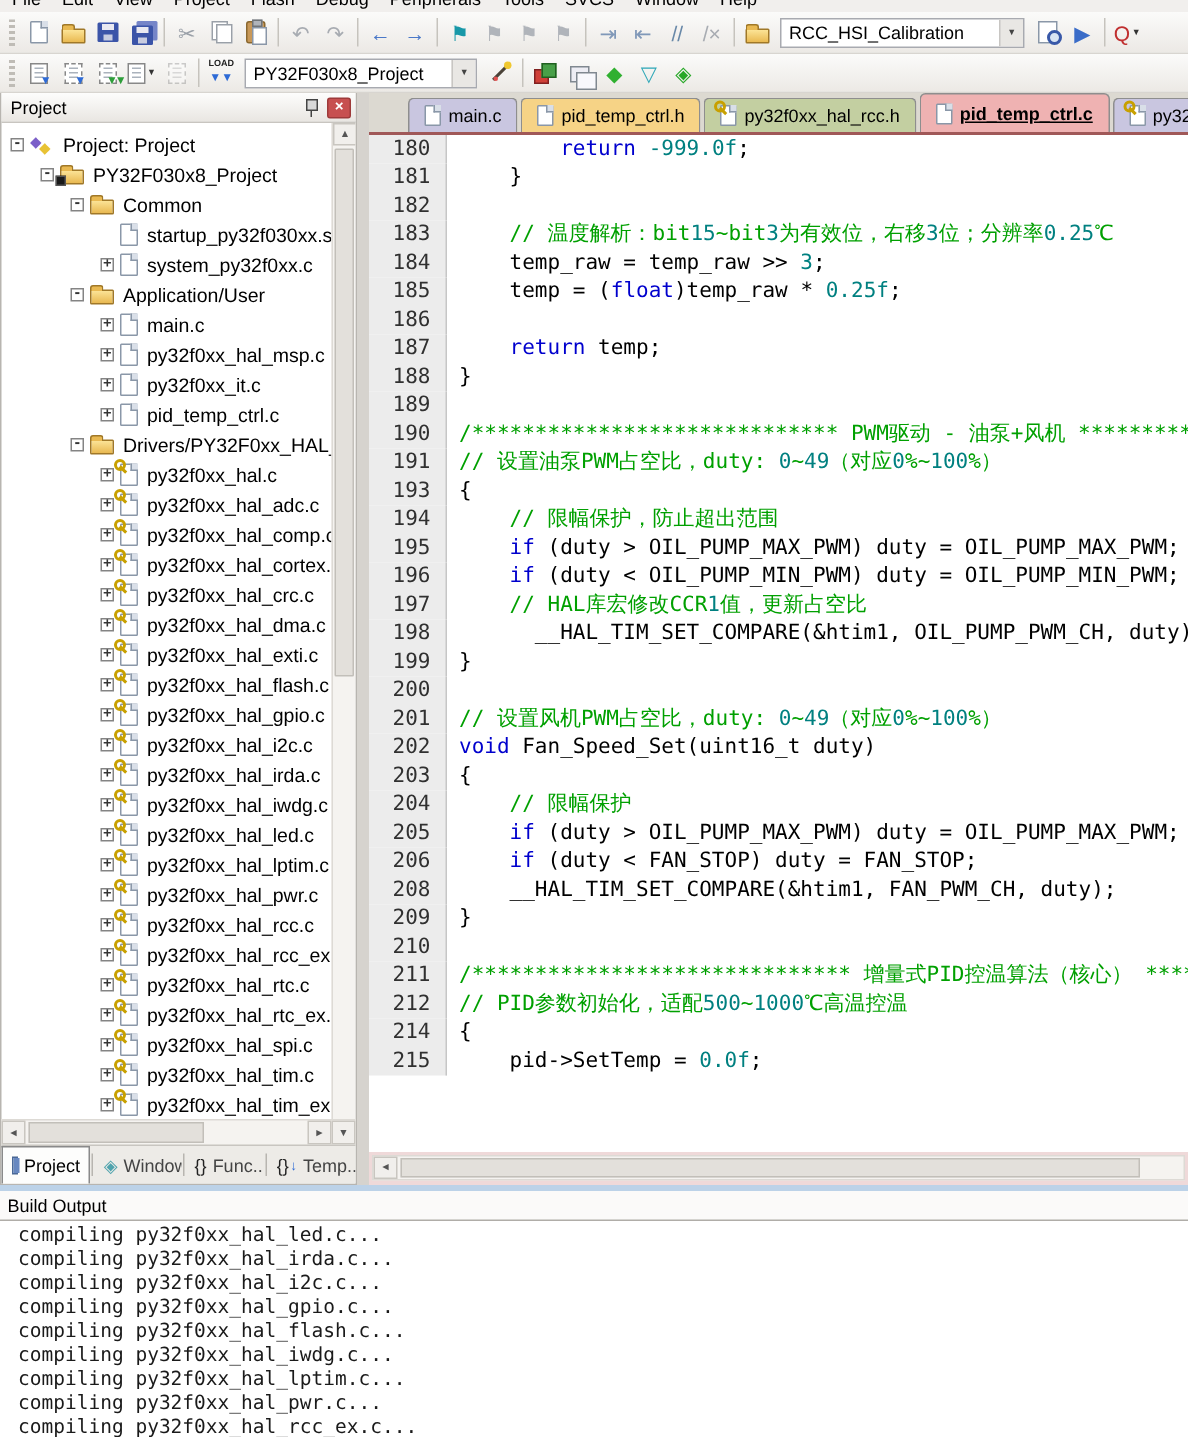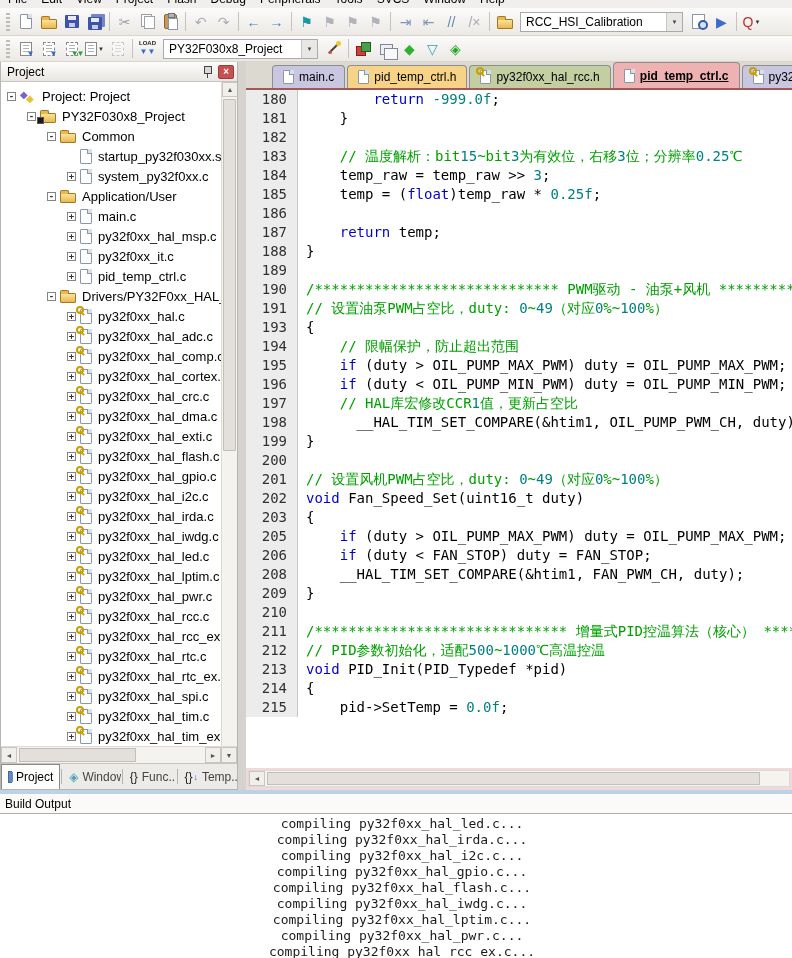--- a/index.html
+++ b/index.html
@@ -162,21 +162,21 @@
   #e-hscroll .sb-btn { width:16px; height:100%; }
   #eh-track { flex:1; position:relative; }
   #eh-thumb { position:absolute; top:1px; bottom:1px; left:2px; width:94%; background:#E3E0DB;
     border:1px solid #C2BFB9; }
 
   
   #bsplit { height:4px; flex:none; background:#BCD2E8; }
   #bout { flex:1; display:flex; flex-direction:column; background:#fff; overflow:hidden; }
   #bout-header { height:20px; flex:none; display:flex; align-items:center; padding-left:5px;
     font-size:12px; color:#000; background:#FBFAF9; border-bottom:1px solid #B0ADA8; }
-  #bout-body { flex:1; padding:2px 0 0 12px; overflow:hidden;text-align:center; }
+  #bout-body { flex:1; padding:2px 0 0 12px; overflow:hidden; }
   .bline { height:16px; font:13px/16px "DejaVu Sans Mono", monospace; color:#1A1A1A; white-space:pre; }
 </style>
 </head>
 <body>
 
 <div id="app">
 
   <div id="menu-strip">
     <div class="menu-inner">
         <span class="menu-item">File</span>
@@ -672,28 +672,28 @@
           <div class="cline"><span class="lnum">194</span><span class="ltxt"><span class="tp">    </span><span class="tc">// 限幅保护，防止超出范围</span></span></div>
           <div class="cline"><span class="lnum">195</span><span class="ltxt"><span class="tp">    </span><span class="tk">if</span><span class="tp"> (duty &gt; OIL_PUMP_MAX_PWM) duty = OIL_PUMP_MAX_PWM;</span></span></div>
           <div class="cline"><span class="lnum">196</span><span class="ltxt"><span class="tp">    </span><span class="tk">if</span><span class="tp"> (duty &lt; OIL_PUMP_MIN_PWM) duty = OIL_PUMP_MIN_PWM;</span></span></div>
           <div class="cline"><span class="lnum">197</span><span class="ltxt"><span class="tp">    </span><span class="tc">// HAL库宏修改CCR</span><span class="tn">1</span><span class="tc">值，更新占空比</span></span></div>
           <div class="cline"><span class="lnum">198</span><span class="ltxt"><span class="tp">      __HAL_TIM_SET_COMPARE(&amp;htim1, OIL_PUMP_PWM_CH, duty);</span></span></div>
           <div class="cline"><span class="lnum">199</span><span class="ltxt"><span class="tp">}</span></span></div>
           <div class="cline"><span class="lnum">200</span><span class="ltxt"></span></div>
           <div class="cline"><span class="lnum">201</span><span class="ltxt"><span class="tc">// 设置风机PWM占空比，duty: </span><span class="tn">0</span><span class="tc">~</span><span class="tn">49</span><span class="tc">（对应</span><span class="tn">0</span><span class="tc">%~</span><span class="tn">100</span><span class="tc">%）</span></span></div>
           <div class="cline"><span class="lnum">202</span><span class="ltxt"><span class="tk">void</span><span class="tp"> Fan_Speed_Set(uint16_t duty)</span></span></div>
           <div class="cline"><span class="lnum">203</span><span class="ltxt"><span class="tp">{</span></span></div>
+          <div class="cline"><span class="lnum">204</span><span class="ltxt"><span class="tp">    </span><span class="tc">// 限幅保护</span></span></div>
           <div class="cline"><span class="lnum">205</span><span class="ltxt"><span class="tp">    </span><span class="tk">if</span><span class="tp"> (duty &gt; OIL_PUMP_MAX_PWM) duty = OIL_PUMP_MAX_PWM;</span></span></div>
           <div class="cline"><span class="lnum">206</span><span class="ltxt"><span class="tp">    </span><span class="tk">if</span><span class="tp"> (duty &lt; FAN_STOP) duty = FAN_STOP;</span></span></div>
           <div class="cline"><span class="lnum">208</span><span class="ltxt"><span class="tp">    __HAL_TIM_SET_COMPARE(&amp;htim1, FAN_PWM_CH, duty);</span></span></div>
           <div class="cline"><span class="lnum">209</span><span class="ltxt"><span class="tp">}</span></span></div>
           <div class="cline"><span class="lnum">210</span><span class="ltxt"></span></div>
           <div class="cline"><span class="lnum">211</span><span class="ltxt"><span class="tc">/****************************** 增量式PID控温算法（核心） ******************************/</span></span></div>
           <div class="cline"><span class="lnum">212</span><span class="ltxt"><span class="tc">// PID参数初始化，适配</span><span class="tn">500</span><span class="tc">~</span><span class="tn">1000</span><span class="tc">℃高温控温</span></span></div>
-          <div class="cline"><span class="lnum">213</span><span class="ltxt"><span class="tk">void</span><span class="tp"> PID_Init(PID_Typedef *pid)</span></span></div>
           <div class="cline"><span class="lnum">214</span><span class="ltxt"><span class="tp">{</span></span></div>
           <div class="cline"><span class="lnum">215</span><span class="ltxt"><span class="tp">    pid-&gt;SetTemp = </span><span class="tn">0.0f</span><span class="tp">;</span></span></div>
         </div>
       <div id="ebottom">
         <div id="e-hscroll">
           <div class="sb-btn">◄</div>
           <div id="eh-track">
               <div id="eh-thumb"></div>
             </div>
         </div>

